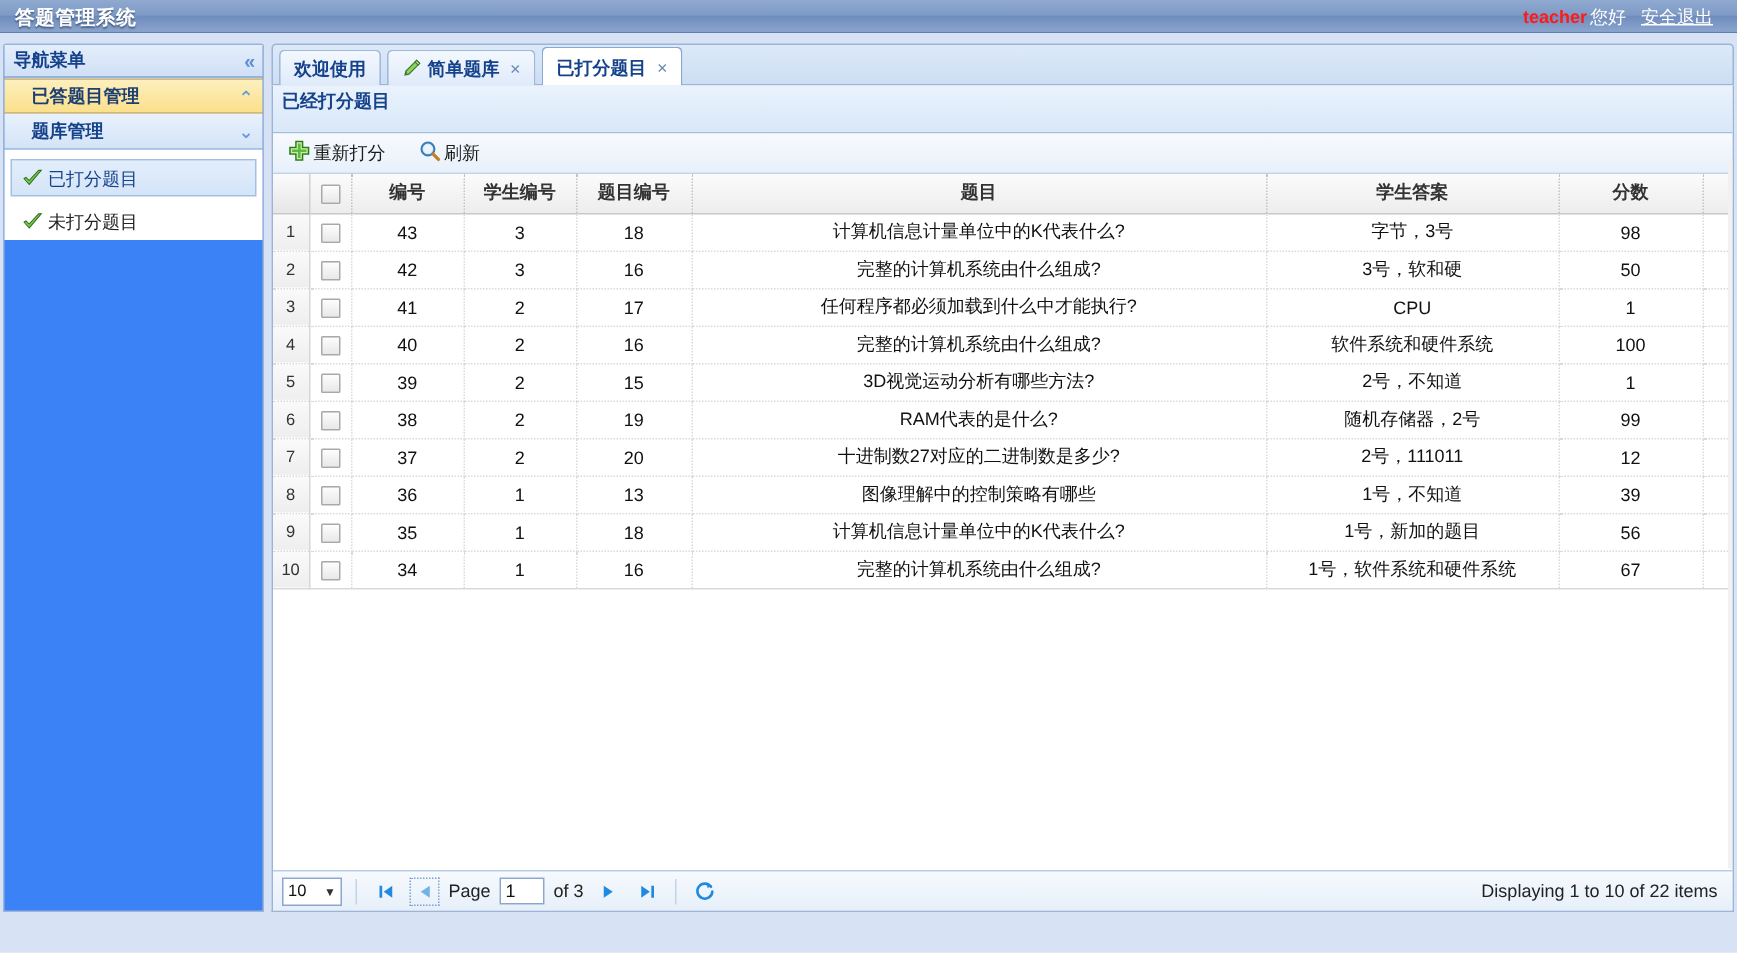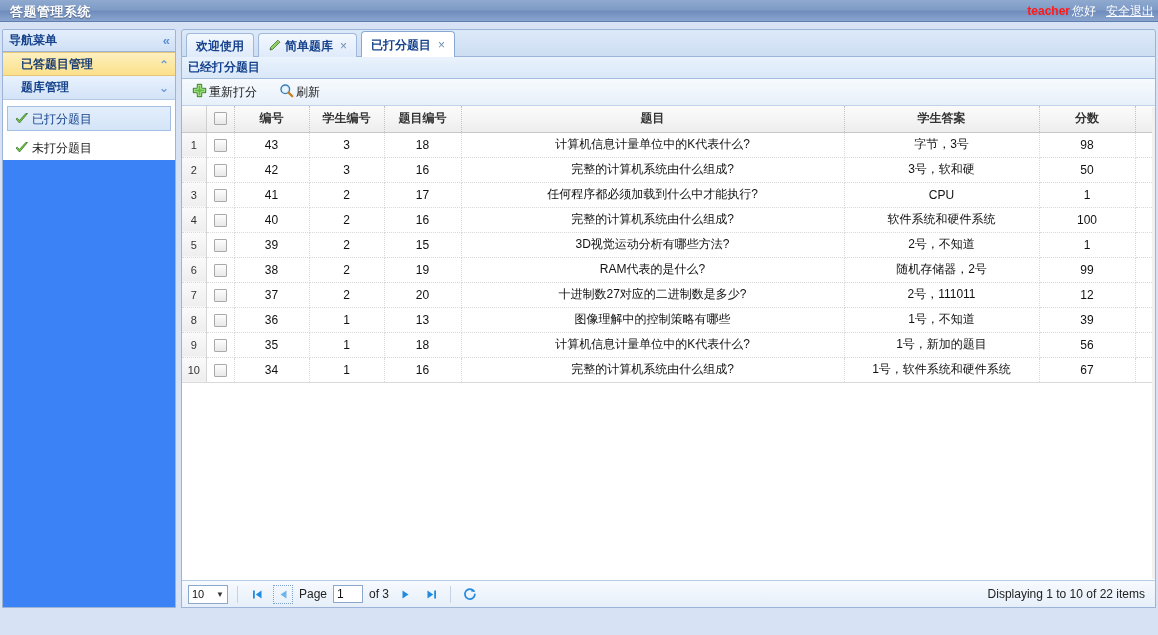--- a/index.html
+++ b/index.html
@@ -24,21 +24,21 @@
     background: linear-gradient(to bottom, #8fa9cf 0%, #7e9bc6 48%, #6e8cbd 52%, #8aa4cd 100%);
     border-bottom: 1px solid #5e7fb0;
   }
   .app-title {
     position: absolute; left: 10px; top: 3px;
     color: #ffffff; font-size: 13px; font-weight: bold;
     letter-spacing: .5px;
     text-shadow: 0 1px 1px rgba(40,60,90,.6);
   }
   .userbox {
-    position: absolute; right: 4px; top: 3px;
+    position: absolute; right: 16px; top: 3px;
     font-size: 12px; white-space: nowrap; text-align: right;
   }
   .userbox .uname { color: #ff1a1a; font-weight: bold; }
   .userbox .hello { color: #ffffff; margin-left: 2px; }
   .userbox .logout {
     color: #ffffff; margin-left: 10px; text-decoration: underline; cursor: pointer;
   }
 
   
   .nav {
@@ -137,21 +137,21 @@
 
   .panel {
     height: 551px;
     border: 1px solid #9cb4d8;
     border-top: none;
     background: #ffffff;
     position: relative;
     overflow: hidden;
   }
   .panel-head {
-    height: 22px; line-height: 21px;
+    height: 32px; line-height: 21px;
     background: linear-gradient(to bottom, #eaf3fd 0%, #d9e7f8 100%);
     border-bottom: 1px solid #a5bddd;
     padding-left: 6px;
     color: #15428b; font-weight: bold; font-size: 12px;
   }
   .toolbar {
     height: 27px;
     background: linear-gradient(to bottom, #f7fafe 0%, #e7f0fa 100%);
     border-bottom: 1px solid #bfd2e9;
     display: flex; align-items: center;
@@ -166,21 +166,20 @@
   
   .grid { width: 100%; border-collapse: collapse; table-layout: fixed; }
   .grid th {
     height: 26px;
     background: linear-gradient(to bottom, #fbfbfb 0%, #ededed 100%);
     border-right: 1px dotted #c3c3c3;
     border-bottom: 1px solid #c8c8c8;
     font-size: 12px; font-weight: bold; color: #333;
     text-align: center;
     padding: 0;
-    font-family: Liberation Mono, monospace;
   }
   .grid th.rownum {
     background: linear-gradient(to bottom, #fbfbfb 0%, #e6e6e6 100%);
     border-right: 1px solid #d0d0d0;
   }
   .grid td {
     height: 25px;
     border-right: 1px dotted #d9d9d9;
     border-bottom: 1px dotted #d9d9d9;
     font-size: 12px; color: #111;

